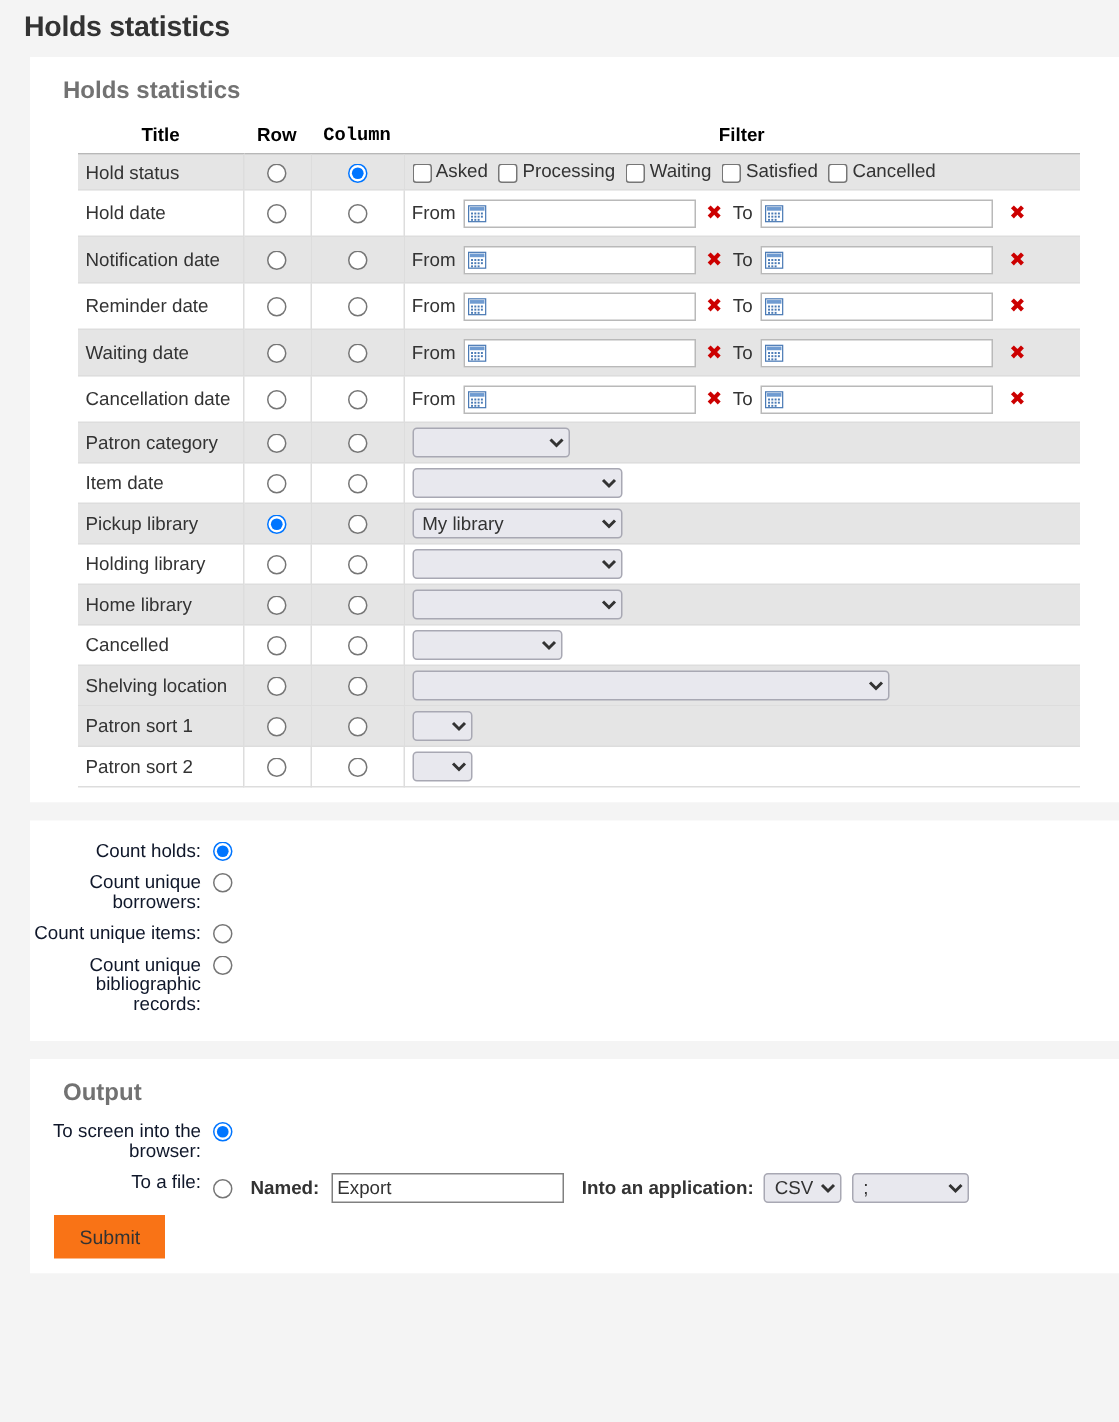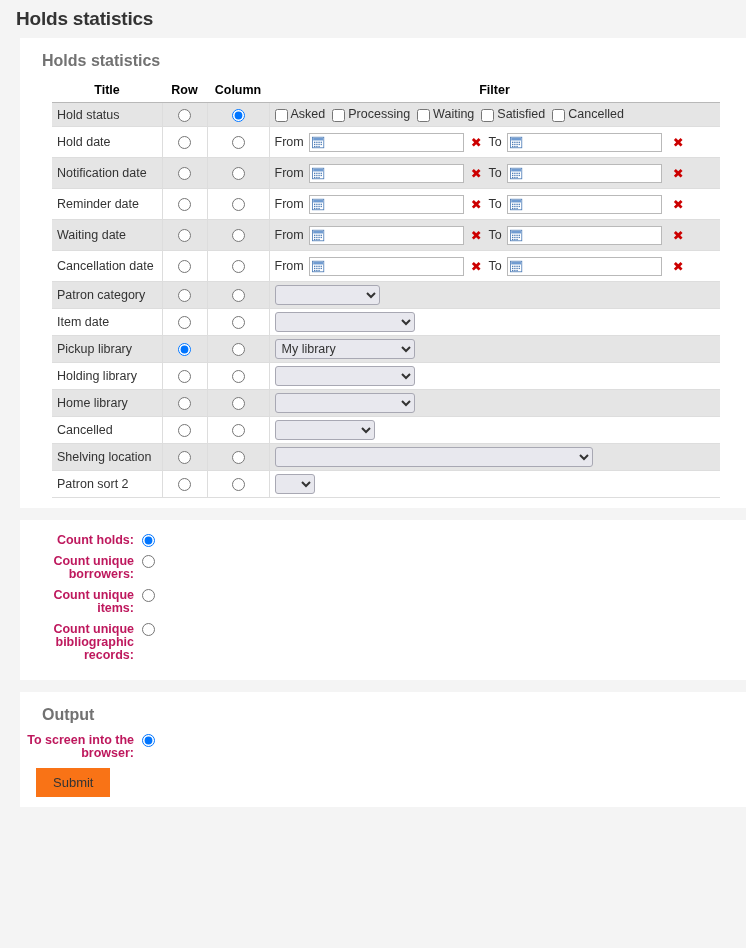--- a/index.html
+++ b/index.html
@@ -48,21 +48,21 @@
     font-weight: bold;
     font-size: 12.5px;
     color: #000;
     padding: 3px 4px 5px 4px;
     border-bottom: 1px solid #b8b8b8;
     text-align: center;
     background: #fff;
   }
   table.criteria th.th-title { width: 110px; }
   table.criteria th.th-row { width: 45px; }
-  table.criteria th.th-col { width: 62px; }
+  table.criteria th.th-col { width: 62px; font-family: Liberation Mono, monospace; }
   table.criteria th.th-filter { width: 451px; }
   table.criteria td {
     border-right: 1px solid #dddddd;
     border-bottom: 1px solid #dddddd;
     padding: 3px 5px;
     vertical-align: middle;
     height: 24px;
   }
   table.criteria td:last-child { border-right: none; }
   table.criteria tr:first-child td { border-top: none; }
@@ -135,23 +135,23 @@
     color: #333;
   }
   .callrow { display: flex; align-items: center; gap: 5px; font-size: 12.5px; }
   .callrow input.txt { width: 80px; }
 
   
   .frow { display: flex; align-items: flex-start; margin-bottom: 8px; }
   .frow .fl {
     width: 122px;
     text-align: right;
-    font-weight: bold;
+    font-weight: normal;
     font-size: 12.5px;
-    color: #be185d;
+    color: #0f172a;
     padding-right: 8px;
     line-height: 13px;
   }
   .frow .fc { padding-top: 0px; display: flex; align-items: center; }
   .outrow { display: flex; align-items: center; }
   .outrow .inl { margin-left: 12px; font-weight: bold; font-size: 12.5px; }
   .outrow input.named {
     width: 155px; height: 20px; margin-left: 8px;
     border: 1px solid #808080; background: #fff;
     font-family: "Liberation Sans", sans-serif; font-size: 12.5px;
@@ -464,20 +464,26 @@
           <td class="c-title">Cancelled</td>
           <td class="c-row"><input type="radio" name="rowgrp" style=""></td>
           <td class="c-col"><input type="radio" name="colgrp" style=""></td>
           <td class="c-filter"><select class="sel w-md"><option></option></select></td>
         </tr>
         <tr class="odd">
           <td class="c-title">Shelving location</td>
           <td class="c-row"><input type="radio" name="rowgrp" style=""></td>
           <td class="c-col"><input type="radio" name="colgrp" style=""></td>
           <td class="c-filter"><select class="sel w-xl"><option></option></select></td>
+        </tr>
+        <tr class="odd">
+          <td class="c-title">Patron sort 1</td>
+          <td class="c-row"><input type="radio" name="rowgrp" style=""></td>
+          <td class="c-col"><input type="radio" name="colgrp" style=""></td>
+          <td class="c-filter"><select class="sel w-sm"><option></option></select></td>
         </tr>
         <tr class="even">
           <td class="c-title">Patron sort 2</td>
           <td class="c-row"><input type="radio" name="rowgrp" style=""></td>
           <td class="c-col"><input type="radio" name="colgrp" style=""></td>
           <td class="c-filter"><select class="sel w-sm"><option></option></select></td>
         </tr>
       </tbody>
   </table>
 </div>
@@ -518,19 +524,30 @@
 <div class="panel">
   <h2>Output</h2>
 
   <div class="frow">
     <div class="fl">To screen into the browser:</div>
     <div class="fc">
       <input type="radio" name="output" id="r-screen" checked="" style="">
     </div>
   </div>
 
+  <div class="frow">
+    <div class="fl">To a file:</div>
+    <div class="fc outrow">
+      <input type="radio" name="output" id="r-file" style="">
+      <span class="inl">Named:</span>
+      <input type="text" class="named" id="named-input" value="Export" style="">
+      <span class="inl">Into an application:</span>
+      <select class="sel" id="format-select"><option>CSV</option></select>
+      <select class="sel" id="separator-select" style="width:78px"><option>;</option></select>
+    </div>
+  </div>
 
   <div class="submitbar">
     <button class="submit">Submit</button>
   </div>
 </div>
 
 <div class="footgap"></div>
 
 </body></html>

